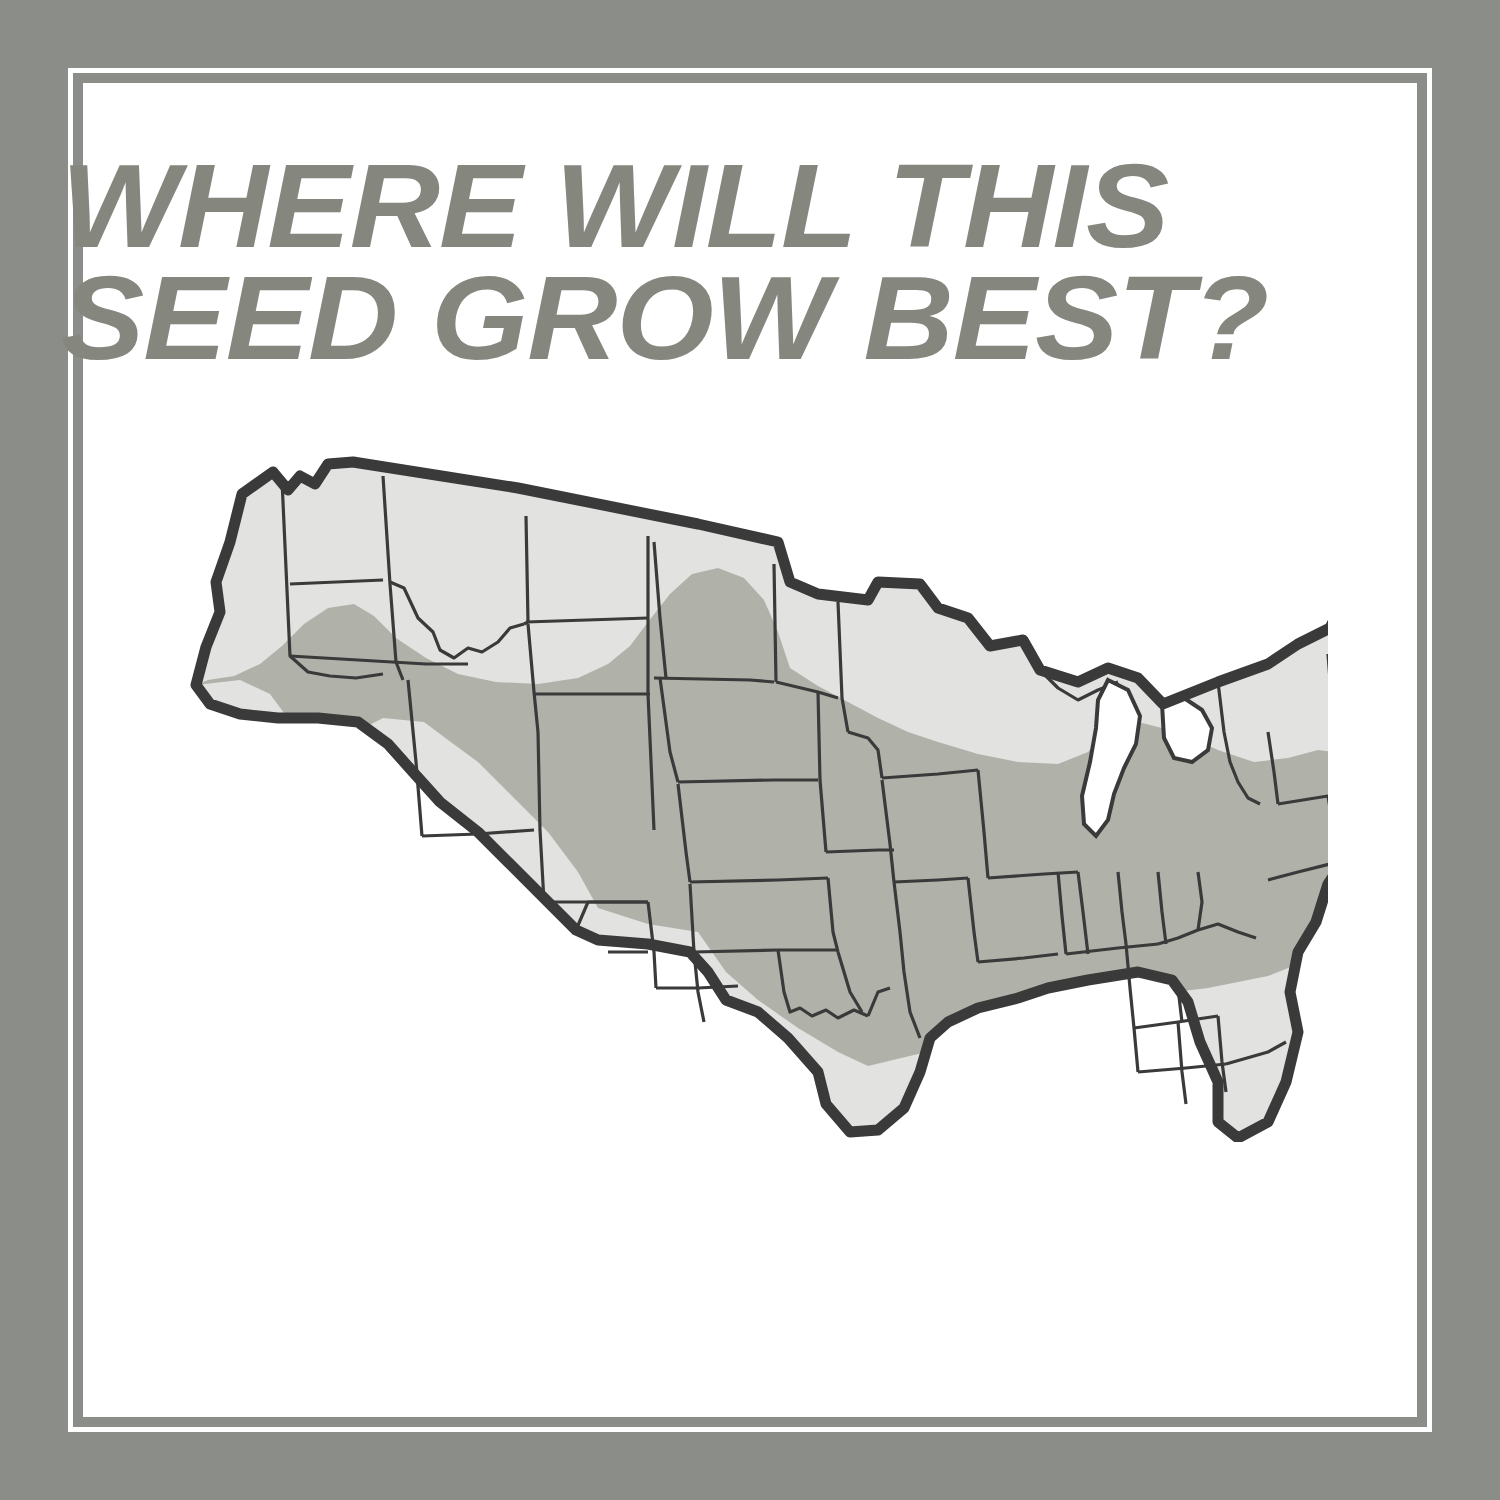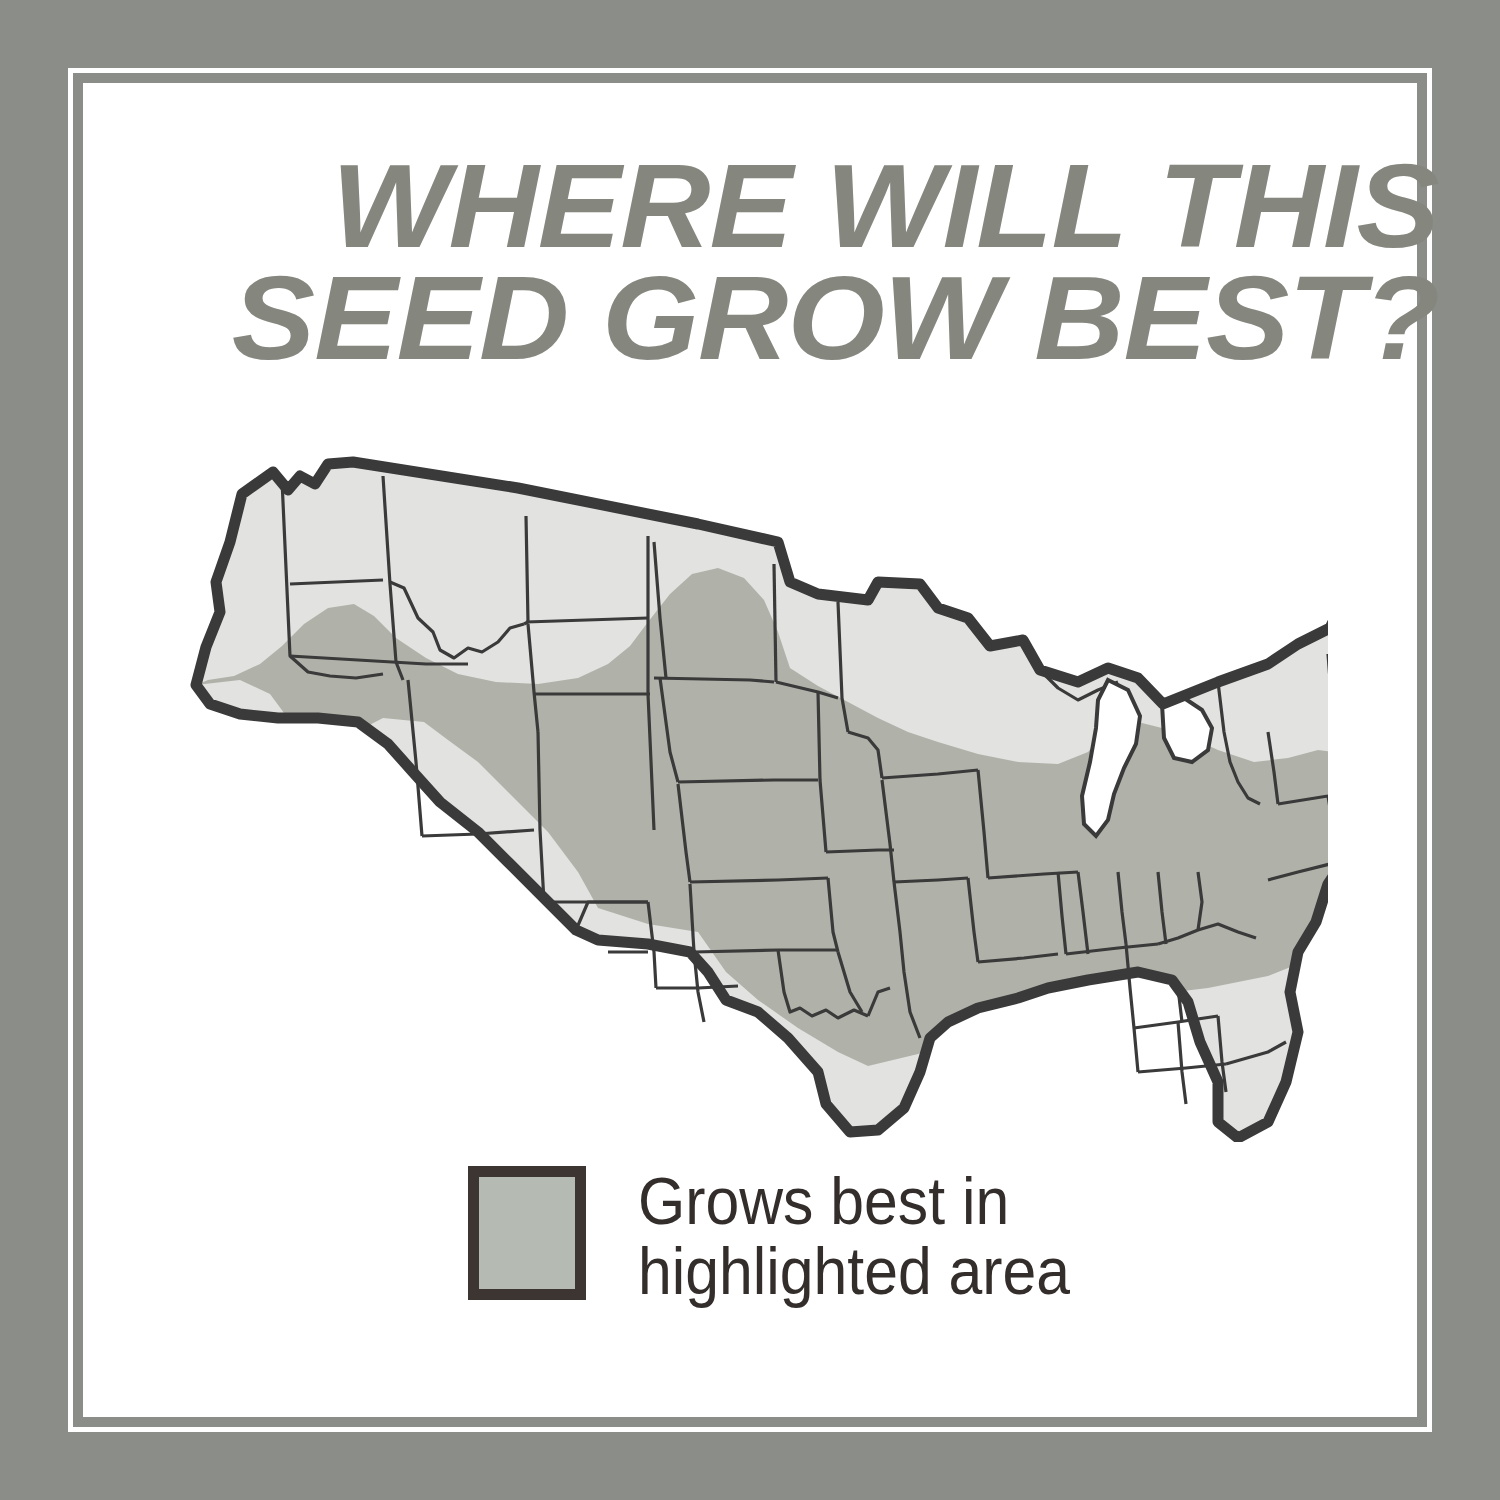--- a/index.html
+++ b/index.html
@@ -40,21 +40,21 @@
     left: 100px; top: 100px;
     width: 1300px; height: 1300px;
     background: #ffffff;
   }
   
   .title-block {
     position: absolute;
     left: 100px;
     top: 150px;
     width: 1300px;
-    text-align: right;
+    text-align: left;
   }
   .title-line {
     display: block;
     color: #85877f;
     font-family: "Liberation Sans Narrow", "Liberation Sans", sans-serif;
     font-weight: bold;
     font-style: italic;
     font-size: 118px;
     line-height: 112px;
     letter-spacing: -1px;
@@ -263,21 +263,14 @@
         <path d="M 984,272 L 1006,266 L 1024,278 L 1034,296 L 1030,318 L 1014,330
                  L 996,326 L 986,306 Z"></path>
       </g>
 
       <g>
         <use href="#us-outline" fill="none" stroke="#3a3a3a" stroke-width="11" stroke-linejoin="round" stroke-linecap="round"></use>
       </g>
     </svg>
   </div>
 
-  <div class="legend">
-    <div class="legend-swatch"></div>
-    <div class="legend-text">
-      <span>Grows best in</span>
-      <span>highlighted area</span>
-    </div>
-  </div>
 
 </div>
 
 </body></html>

